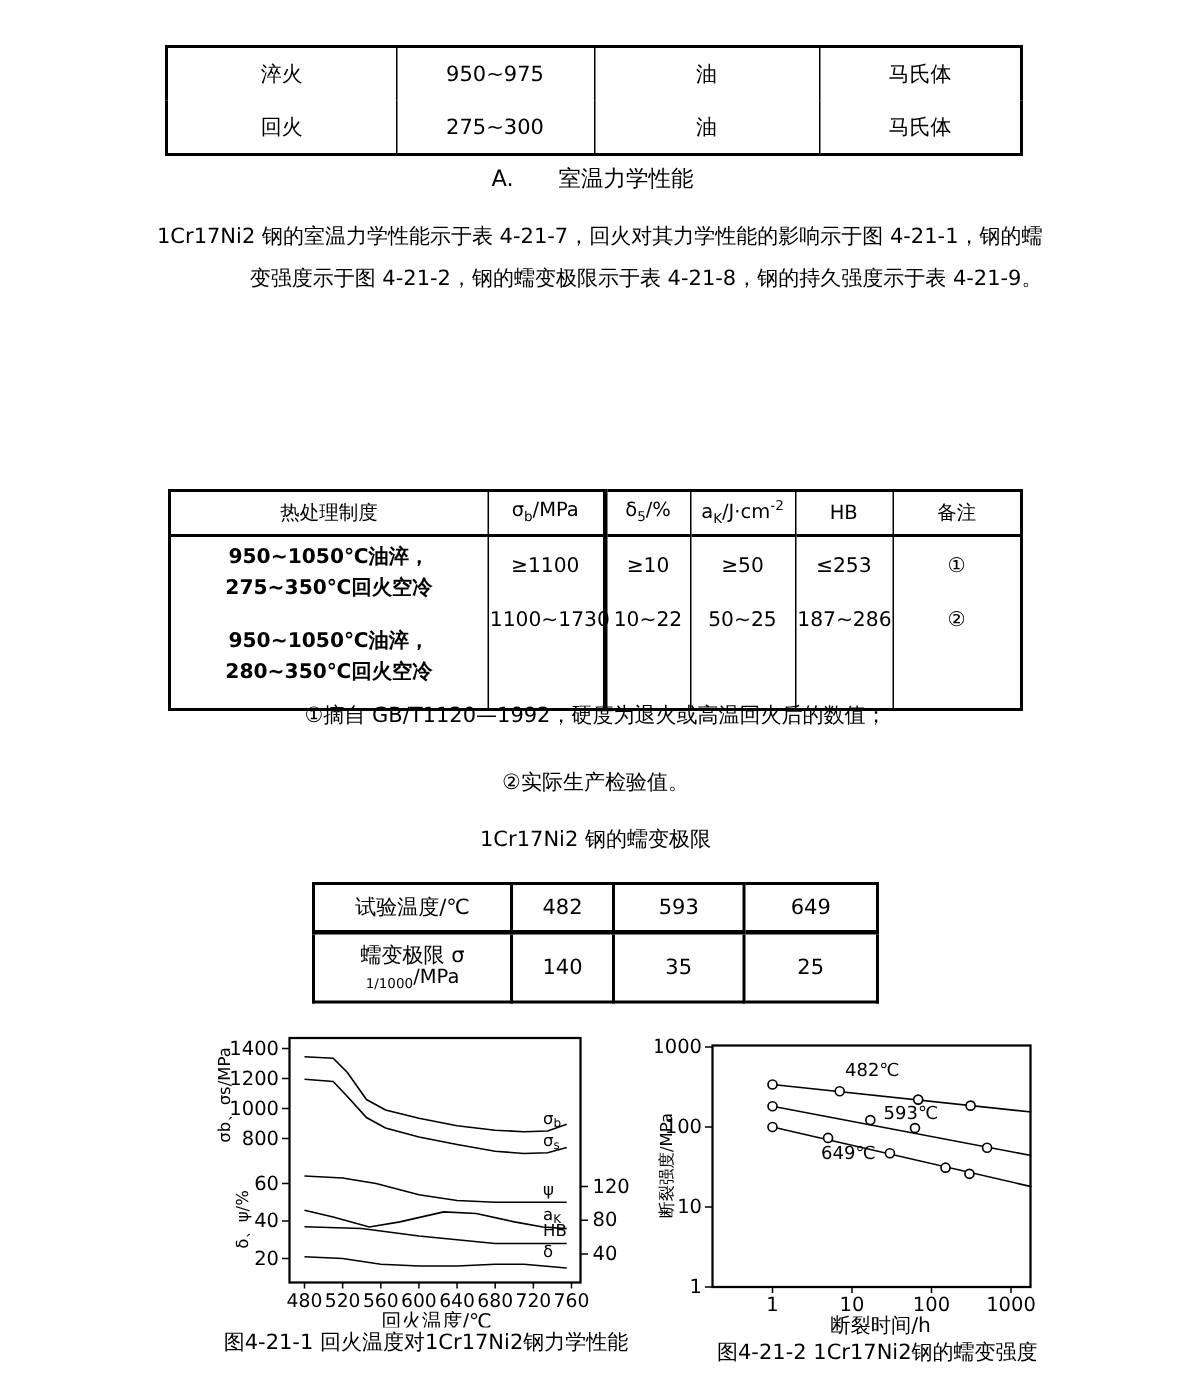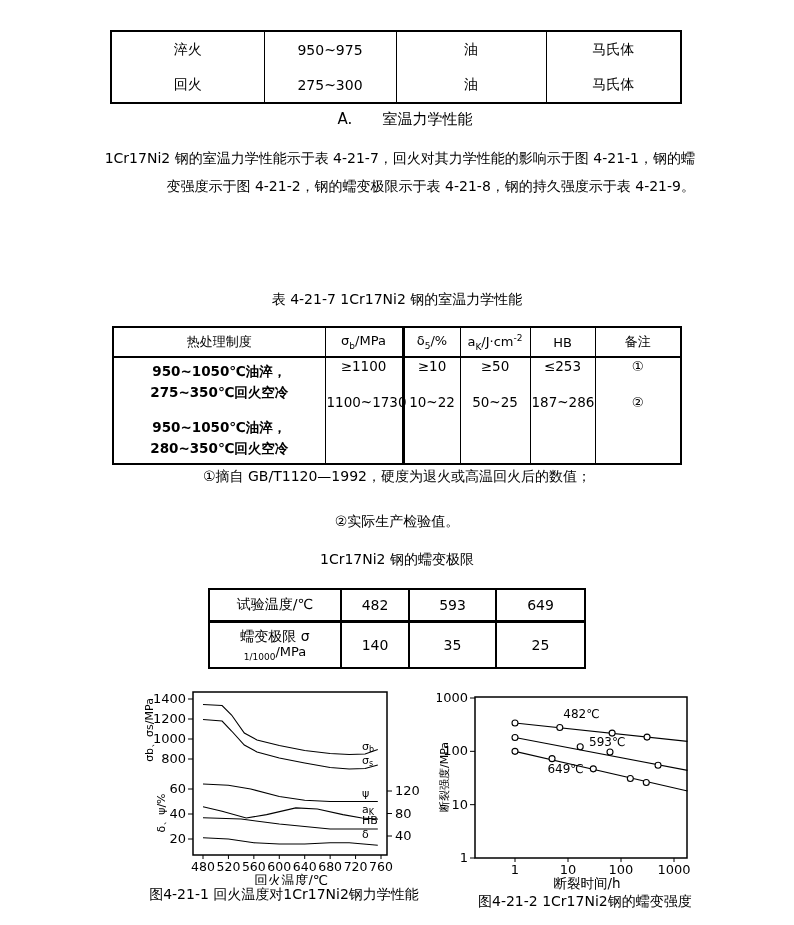--- a/index.html
+++ b/index.html
@@ -4,36 +4,36 @@
 <style>
   html,body{margin:0;padding:0;background:#fff;}
   .page{position:relative;width:794px;height:925px;background:#fff;color:#000;
         font-family:"DejaVu Sans",sans-serif;overflow:hidden;}
   table{border-collapse:collapse;table-layout:fixed;border-radius:25px;}
   
   .t-top{position:absolute;left:110px;top:30px;width:570px;border:2px solid #000;}
   .t-top td{border-left:1px solid #000;text-align:center;font-size:14px;height:33px;vertical-align:middle;}
   .t-top td:first-child{border-left:none;}
   
-  .section-head{position:absolute;left:120px;top:110px;width:570px;text-align:center;font-size:15px;}
+  .section-head{position:absolute;left:110px;top:110px;width:570px;text-align:center;font-size:15px;}
   .section-head .idx{margin-right:30px;}
   
   .para{position:absolute;left:103px;top:144px;width:592px;font-size:14px;line-height:28px;text-align:right;}
   
   .t7-caption{position:absolute;left:57px;top:291px;width:680px;text-align:center;font-size:14px;}
   .t7{position:absolute;left:112px;top:326px;width:568px;border:2px solid #000;}
   .t7 th,.t7 td{border-left:1px solid #000;font-weight:normal;}
   .t7 th:first-child,.t7 td:first-child{border-left:none;}
   .t7 thead th{border-bottom:2px solid #000;font-size:13px;height:26px;text-align:center;}
   .t7 .bold-left{border-left:3px solid #000;}
   .t7 tbody td{height:102px;vertical-align:top;text-align:center;font-size:13.5px;}
   .treat-cell{padding:3px 6px 0 6px;}
   .treat{line-height:21px;font-weight:bold;}
   .t2{margin-top:14px;}
-  .val-cell{padding-top:0;}
+  .val-cell{padding-top:11px;}
   .v2{margin-top:20px;}
   sub{font-size:9px;}  sup{font-size:9px;}
   
   .note{position:absolute;left:0;width:794px;text-align:center;font-size:14px;}
   .note-1{top:468px;} .note-2{top:513px;}
   .subtitle{position:absolute;left:0;top:551px;width:794px;text-align:center;font-size:14px;}
   
   .t8{position:absolute;left:208px;top:588px;width:376px;border:2px solid #000;padding-left:16px;}
   .t8 td{border:2px solid #000;text-align:center;font-size:14px;vertical-align:middle;}
   .t8 tr:first-child td{height:28px;border-bottom:3px solid #000;}
@@ -75,21 +75,20 @@
     </tr>
   </tbody>
     </table>
 
   <div class="section-head">
     <span class="idx">A.</span><span>室温力学性能</span>
   </div>
 
   <div class="para">1Cr17Ni2 钢的室温力学性能示于表 4-21-7，回火对其力学性能的影响示于图 4-21-1，钢的蠕变强度示于图 4-21-2，钢的蠕变极限示于表 4-21-8，钢的持久强度示于表 4-21-9。</div>
 
-  <div class="t7-caption">表 4-21-7  1Cr17Ni2 钢的室温力学性能</div>
 
   <table class="t7">
     <colgroup>
         <col style="width:212px">
         <col style="width:78px">
         <col style="width:57px">
         <col style="width:70px">
         <col style="width:65px">
         <col style="width:86px">
       </colgroup>

